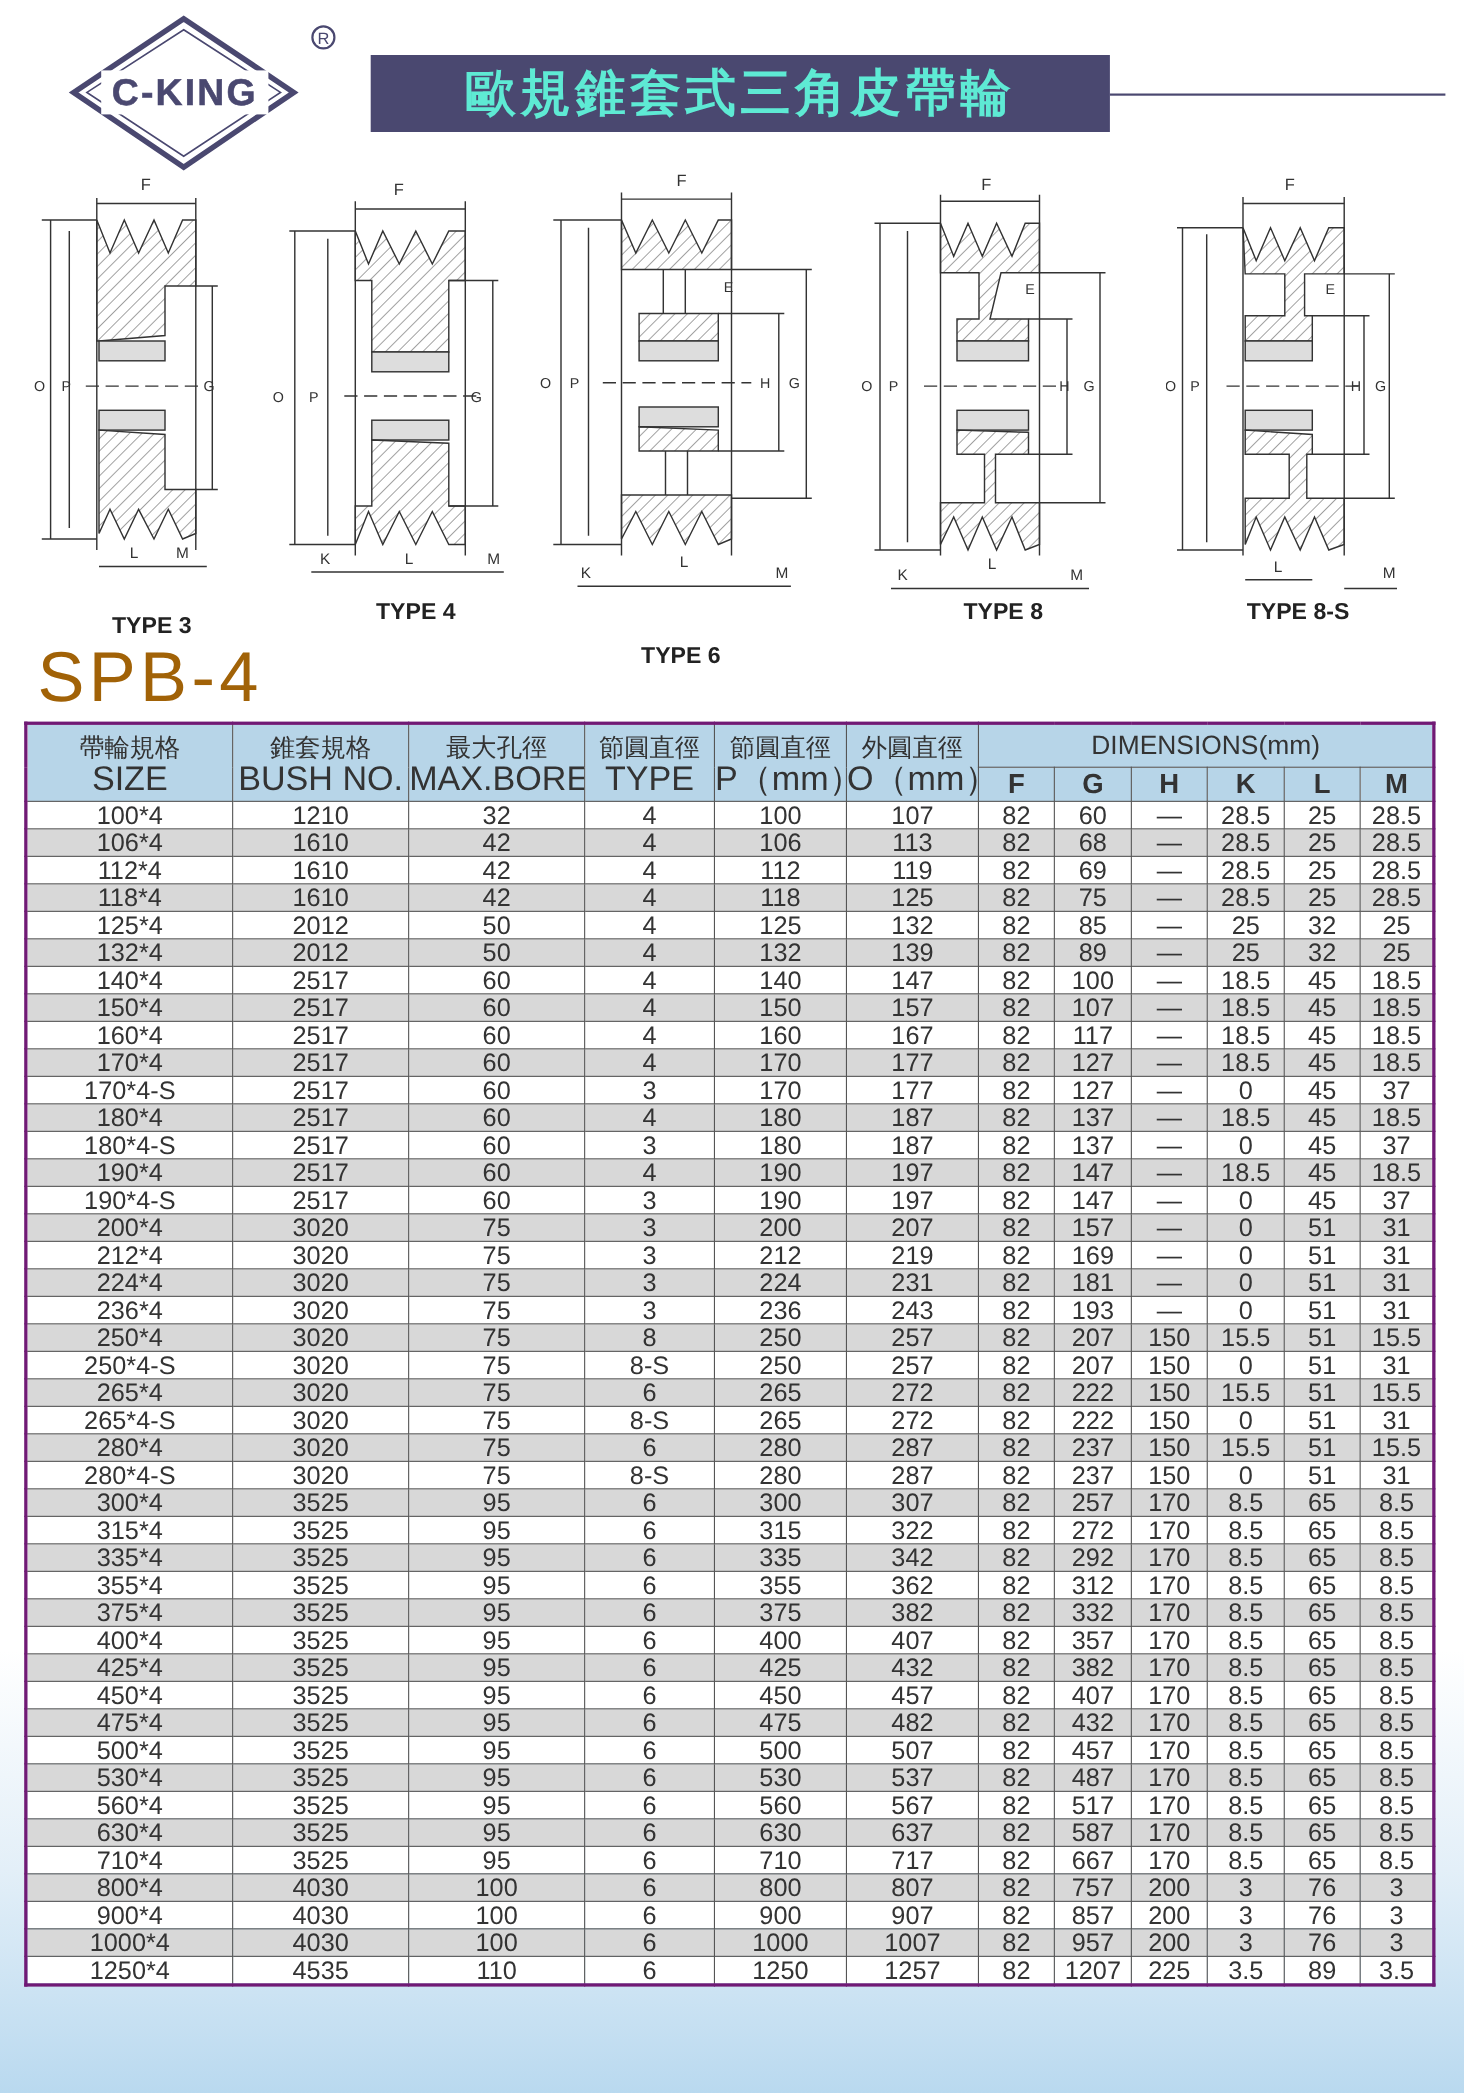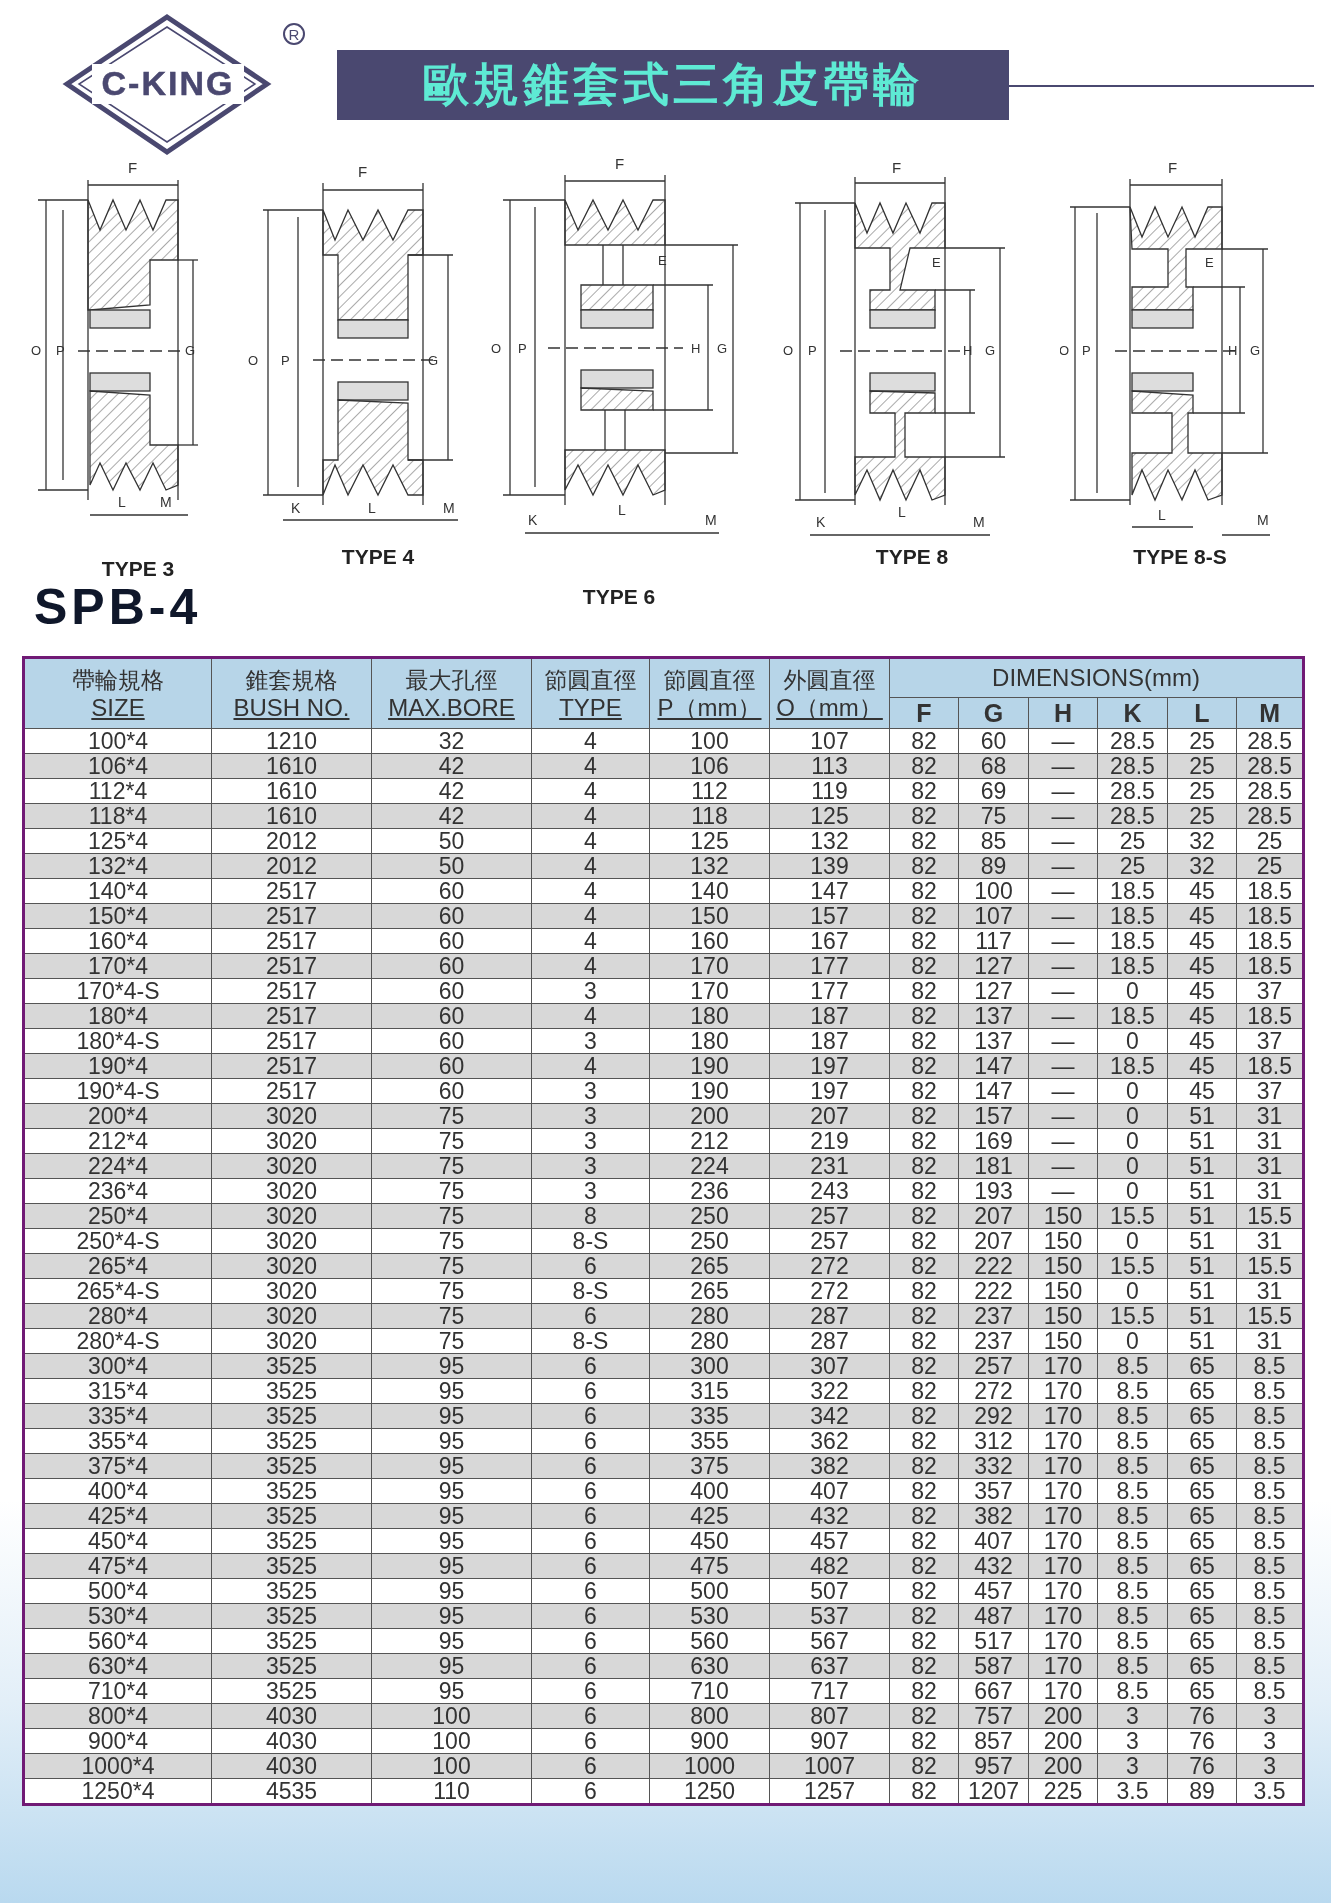--- a/index.html
+++ b/index.html
@@ -21,21 +21,21 @@
 
   .diagram { position: absolute; top: 155px; }
   .diagram svg { display: block; }
   .type-label {
     position: absolute; font-weight: bold; font-size: 21px; color: #222;
     width: 200px; text-align: center;
   }
 
   .series-title {
     position: absolute; left: 34px; top: 578px;
-    font-size: 50px; font-weight: bold; color: #0f172a; letter-spacing: 4px;
+    font-size: 64px; font-weight: normal; color: #a16207; letter-spacing: 4px;
   }
 
   table.spec {
     position: absolute; left: 22px; top: 656px; width: 1280px;
     border-collapse: collapse; table-layout: fixed;
     border: 3px solid #701a75;
   }
   table.spec th, table.spec td {
     border: 1px solid #555; text-align: center; padding: 0; overflow: hidden; white-space: nowrap;
   }
@@ -47,21 +47,21 @@
   table.spec th.sub { font-size: 25px; font-weight: bold; height: 30px; }
   table.spec td {
     font-size: 23px; height: 24px; line-height: 24px; color: #333;
     font-family: "Liberation Sans", sans-serif;
     transform-origin: center;
   }
   table.spec tr.alt td { background: #d9d9d9; }
   table.spec tr.row td { background: #fff; }
   table.spec tr.alt td { background: #d8d8d8; }
   .hdr-zh { display: block; font-family: "DejaVu Sans", sans-serif; font-size: 23px; }
-  .hdr-en { display: block; font-size: 24px; text-decoration: underline; }
+  .hdr-en { display: block; font-size: 31px; }
 </style>
 </head>
 <body>
 
 <div class="logo">
   <svg width="250" height="145" viewBox="0 0 250 145">
     <polygon points="105,5 205,72 105,140 5,72" fill="#fff" stroke="#4a4870" stroke-width="5"></polygon>
     <polygon points="105,15 193,72 105,130 17,72" fill="none" stroke="#4a4870" stroke-width="1.5"></polygon>
     <rect x="30" y="52" width="152" height="40" fill="#fff"></rect>
     <text x="106" y="83" text-anchor="middle" font-family="Liberation Sans, sans-serif" font-weight="bold" font-size="34" fill="#4a4870" stroke="#4a4870" stroke-width="0.5" letter-spacing="2">C-KING</text>

